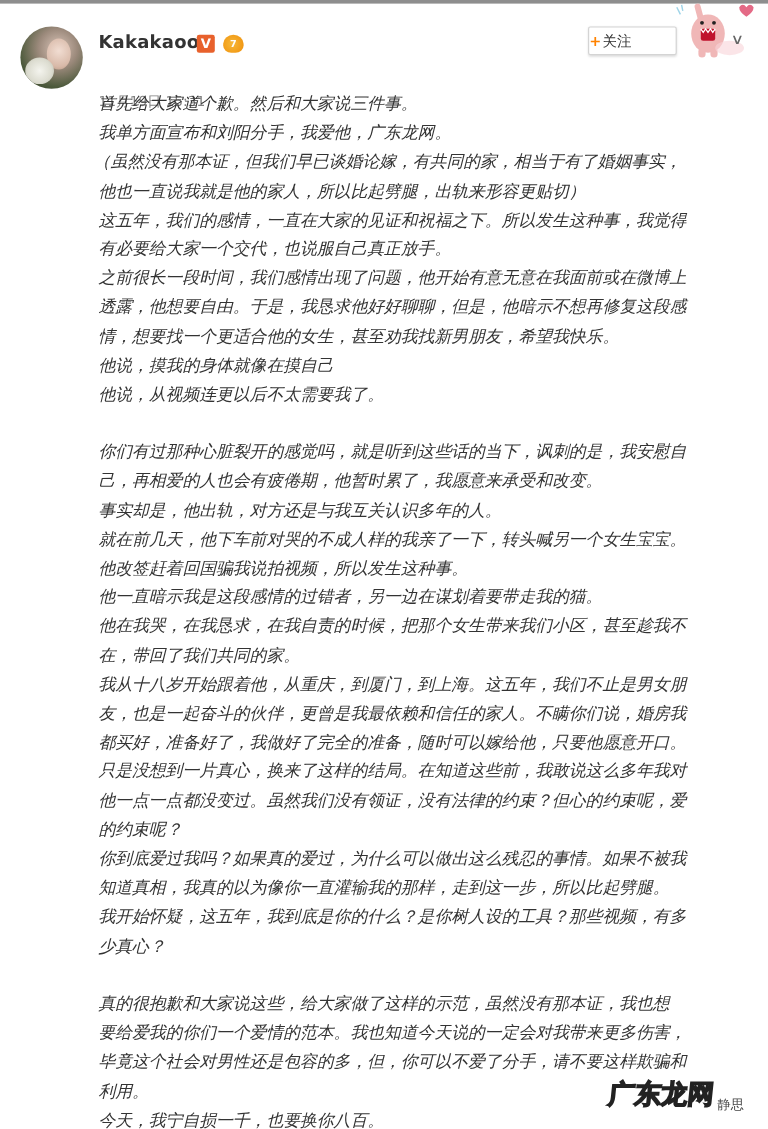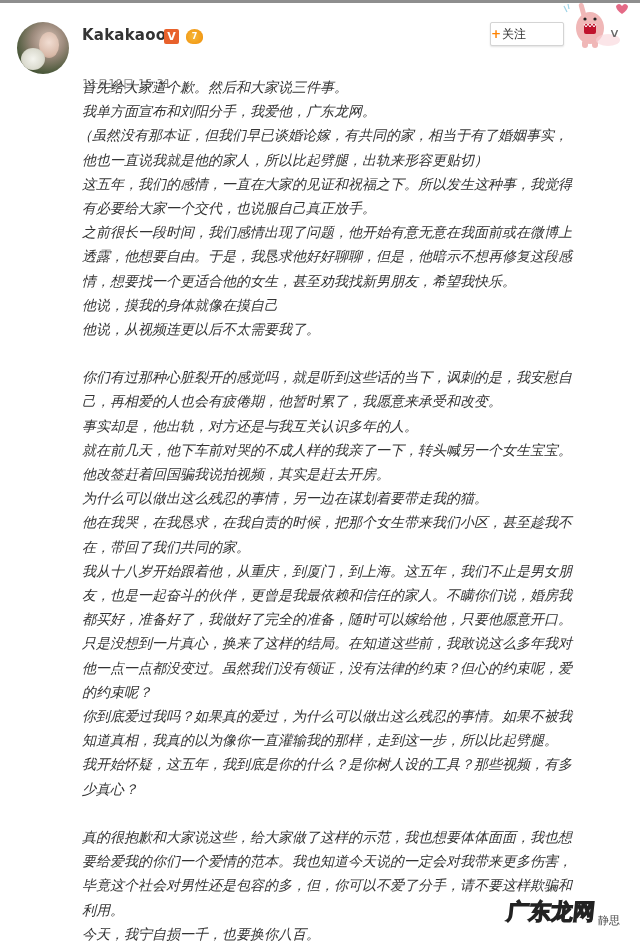--- a/index.html
+++ b/index.html
@@ -126,36 +126,36 @@
   <p>之前很长一段时间，我们感情出现了问题，他开始有意无意在我面前或在微博上</p>
   <p>透露，他想要自由。于是，我恳求他好好聊聊，但是，他暗示不想再修复这段感</p>
   <p>情，想要找一个更适合他的女生，甚至劝我找新男朋友，希望我快乐。</p>
   <p>他说，摸我的身体就像在摸自己</p>
   <p>他说，从视频连更以后不太需要我了。</p>
   <div class="para-gap"></div>
   <p>你们有过那种心脏裂开的感觉吗，就是听到这些话的当下，讽刺的是，我安慰自</p>
   <p>己，再相爱的人也会有疲倦期，他暂时累了，我愿意来承受和改变。</p>
   <p>事实却是，他出轨，对方还是与我互关认识多年的人。</p>
   <p>就在前几天，他下车前对哭的不成人样的我亲了一下，转头喊另一个女生宝宝。</p>
-  <p>他改签赶着回国骗我说拍视频，其实是赶去开房。</p>
-  <p>为什么可以做出这么残忍的事情，另一边在谋划着要带走我的猫。</p>
+  <p>他改签赶着回国骗我说拍视频，所以发生这种事。</p>
+  <p>他一直暗示我是这段感情的过错者，另一边在谋划着要带走我的猫。</p>
   <p>他在我哭，在我恳求，在我自责的时候，把那个女生带来我们小区，甚至趁我不</p>
   <p>在，带回了我们共同的家。</p>
   <p>我从十八岁开始跟着他，从重庆，到厦门，到上海。这五年，我们不止是男女朋</p>
   <p>友，也是一起奋斗的伙伴，更曾是我最依赖和信任的家人。不瞒你们说，婚房我</p>
   <p>都买好，准备好了，我做好了完全的准备，随时可以嫁给他，只要他愿意开口。</p>
   <p>只是没想到一片真心，换来了这样的结局。在知道这些前，我敢说这么多年我对</p>
   <p>他一点一点都没变过。虽然我们没有领证，没有法律的约束？但心的约束呢，爱</p>
   <p>的约束呢？</p>
   <p>你到底爱过我吗？如果真的爱过，为什么可以做出这么残忍的事情。如果不被我</p>
   <p>知道真相，我真的以为像你一直灌输我的那样，走到这一步，所以比起劈腿。</p>
   <p>我开始怀疑，这五年，我到底是你的什么？是你树人设的工具？那些视频，有多</p>
   <p>少真心？</p>
   <div class="para-gap"></div>
-  <p>真的很抱歉和大家说这些，给大家做了这样的示范，我也想要体体面面，我也想</p>
+  <p>真的很抱歉和大家说这些，给大家做了这样的示范，虽然没有那本证，我也想</p>
   <p>要给爱我的你们一个爱情的范本。我也知道今天说的一定会对我带来更多伤害，</p>
   <p>毕竟这个社会对男性还是包容的多，但，你可以不爱了分手，请不要这样欺骗和</p>
   <p>利用。</p>
   <p>今天，我宁自损一千，也要换你八百。</p>
 </div>
 
 <div class="watermark">广东龙网</div>
 <div class="watermark-sub">静思</div>
 
 </body></html>

